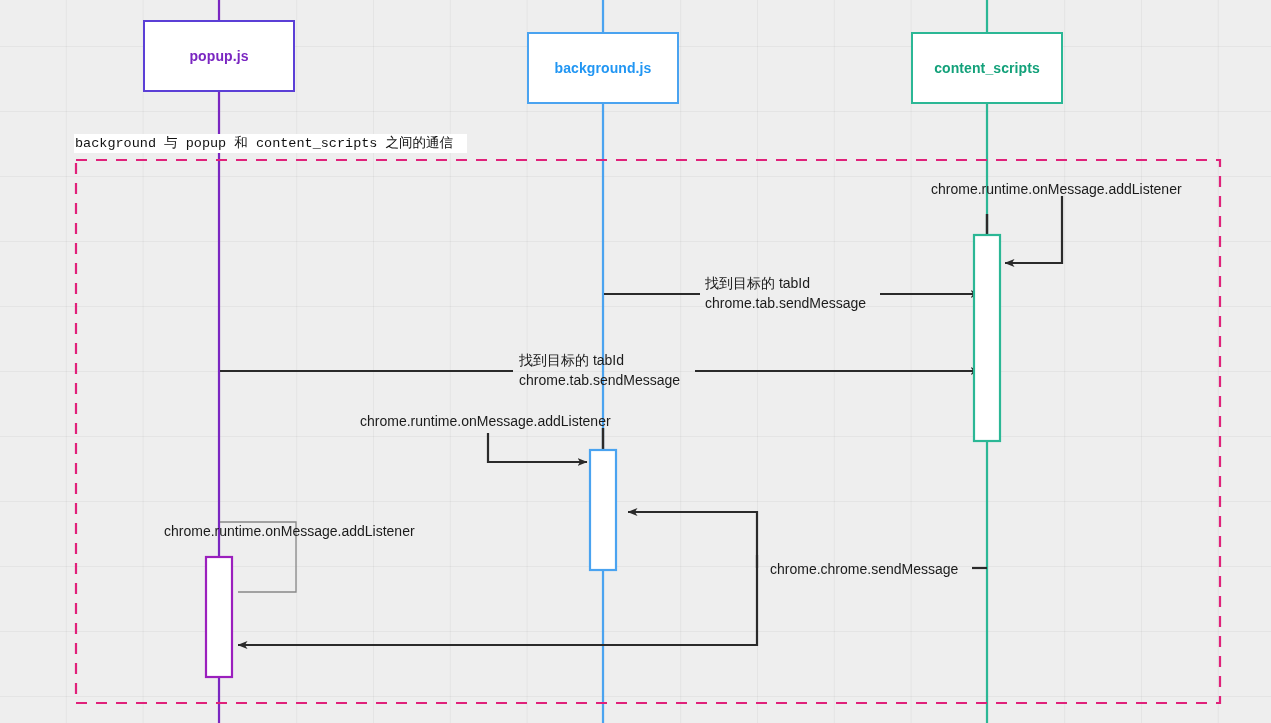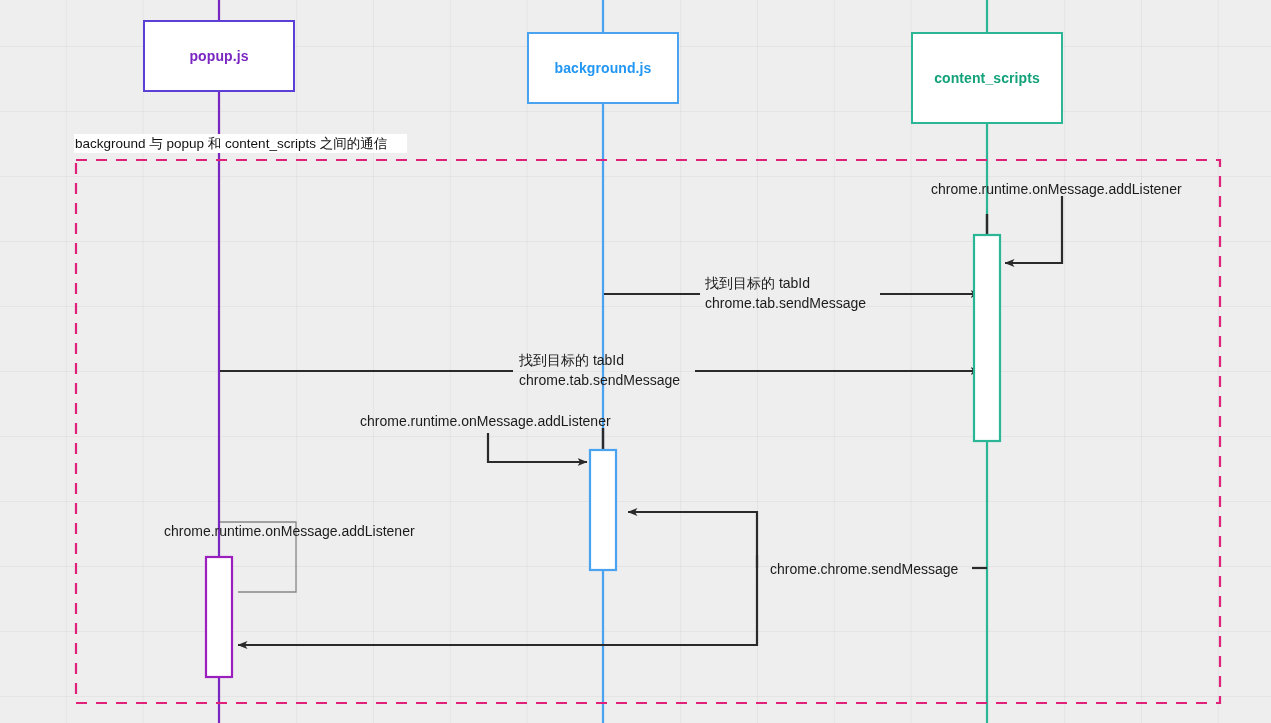--- a/index.html
+++ b/index.html
@@ -46,22 +46,23 @@
     color: #1b1b1b;
     white-space: nowrap;
     line-height: 20px;
   }
   .frame-caption {
     position: absolute;
     font-size: 13.5px;
     color: #111111;
     background: #ffffff;
     white-space: nowrap;
-    padding: 1px 20px 1px 1px;
+    padding: 1px 14px 1px 1px;
     line-height: 17px;
+    font-family: Liberation Mono, monospace;
   }
 </style>
 </head>
 <body>
 
 <div id="canvas">
 
   <svg id="diagram-svg" width="1271" height="723">
     <defs>
       <marker id="arrowhead" markerWidth="10" markerHeight="8" refX="9.5" refY="4" orient="auto" markerUnits="userSpaceOnUse">
@@ -105,21 +106,21 @@
   </svg>
 
   <div class="participant-box" style="left:143px; top:20px; width:152px; height:72px; border-color:#5b3fd6; color:#7a26c1;">
     <span>popup.js</span>
   </div>
 
   <div class="participant-box" style="left:527px; top:32px; width:152px; height:72px; border-color:#4aa3f0; color:#2196f3;">
     <span>background.js</span>
   </div>
 
-  <div class="participant-box" style="left:911px; top:32px; width:152px; height:92px; border-color:#2bb795; color:#13a17a;">
+  <div class="participant-box" style="left:911px; top:32px; width:152px; height:72px; border-color:#2bb795; color:#13a17a;">
     <span>content_scripts</span>
   </div>
 
   <div class="frame-caption" style="left:74px; top:134px;">background 与 popup 和 content_scripts 之间的通信</div>
 
   <div class="msg-label" style="left:931px; top:179px;">chrome.runtime.onMessage.addListener</div>
 
   <div class="msg-label" style="left:705px; top:273px;">找到目标的 tabId</div>
   <div class="msg-label" style="left:705px; top:293px;">chrome.tab.sendMessage</div>
 

